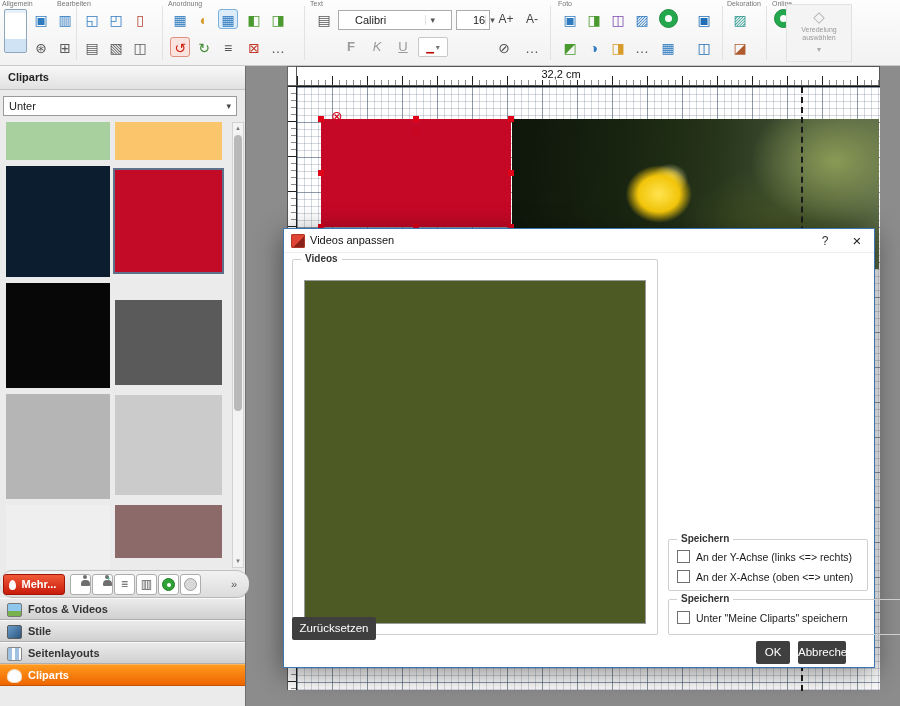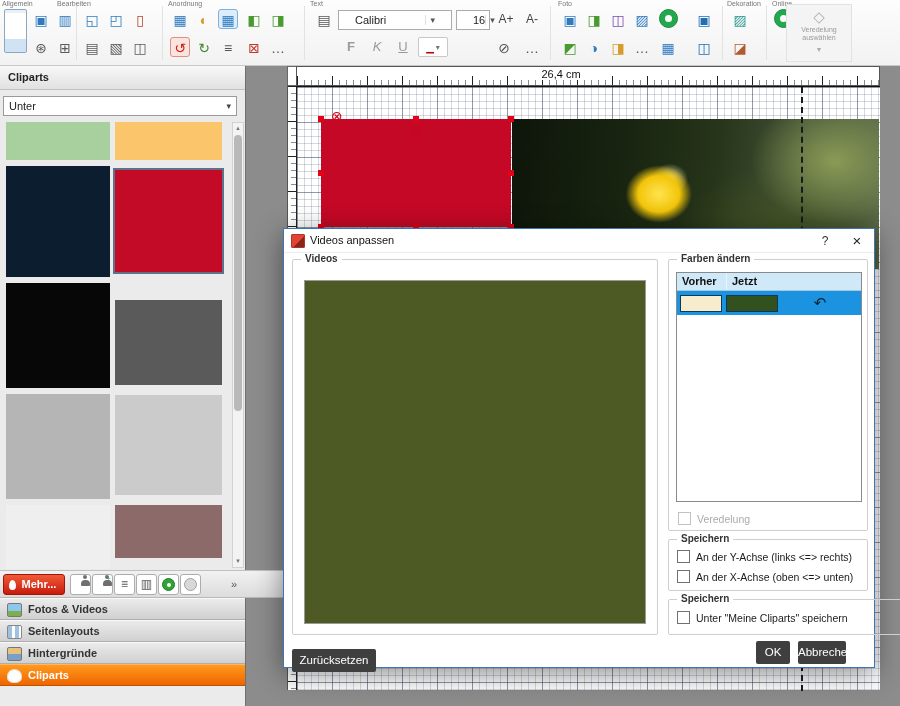--- a/index.html
+++ b/index.html
@@ -42,22 +42,22 @@
   .sb-header{position:absolute;left:0;top:0;width:245px;height:24px;background:linear-gradient(#f8f8f8,#e1e1e1);
              border-bottom:1px solid #c2c2c2;font-weight:bold;font-size:11px;line-height:23px;padding-left:8px;color:#222;}
   .sb-combo{position:absolute;left:3px;top:30px;width:234px;height:20px;background:#fff;border:1px solid #9a9a9a;
             display:flex;align-items:center;padding:0 5px;font-size:11px;}
   .sb-combo .arr{margin-left:auto;color:#444;font-size:9px;}
   .swatch{position:absolute;cursor:pointer;}
   .swatch.selected{outline:2px solid #5f718a;outline-offset:0;}
   .sb-scroll{position:absolute;left:232px;top:56px;width:12px;height:446px;background:#f3f3f3;border:1px solid #d2d2d2;}
   .sb-sarr{position:absolute;left:0;width:10px;height:11px;font-size:6px;line-height:11px;text-align:center;color:#777;}
   .sb-thumb{position:absolute;left:1px;top:12px;width:8px;height:276px;background:#b9b9b9;border-radius:4px;}
-  .sb-toolbar{position:absolute;left:0;top:504px;width:283px;height:28px;background:linear-gradient(#f2f2f2,#dcdcdc);
-              border-top:1px solid #c0c0c0;border-bottom:1px solid #b8b8b8;}
+  .sb-toolbar{position:absolute;left:0;top:504px;width:249px;height:28px;background:linear-gradient(#f2f2f2,#dcdcdc);
+              border-top:1px solid #c0c0c0;border-bottom:1px solid #b8b8b8;border-radius:13px;}
   .mehr-btn{position:absolute;left:3px;top:3px;width:62px;height:21px;background:linear-gradient(#f05a38,#c81b0c);
             border:1px solid #a01508;border-radius:3px;color:#fff;font-weight:bold;font-size:11px;line-height:19px;
             text-align:center;padding-left:10px;}
   .flame{position:absolute;left:5px;top:5px;width:7px;height:10px;background:#fff;border-radius:50% 50% 50% 50%/60% 60% 40% 40%;}
   .tbtn{position:absolute;top:3px;width:21px;height:21px;background:#fff;border:1px solid #adadad;border-radius:3px;
         text-align:center;line-height:19px;font-size:12px;color:#555;}
   .person{position:relative;width:9px;height:12px;margin:3px auto 0;}
   .person:before{content:"";position:absolute;left:2.5px;top:0;width:4px;height:4px;border-radius:50%;background:#6f6f6f;}
   .person:after{content:"";position:absolute;left:0;top:5px;width:9px;height:6px;border-radius:4px 4px 1px 1px;background:#6f6f6f;}
   .pplus{position:absolute;right:1px;top:0;font-size:8px;color:#2a7;line-height:8px;}
@@ -133,21 +133,21 @@
   .cundo{flex:1;height:24px;display:flex;align-items:center;justify-content:center;font-size:15px;color:#06202e;cursor:pointer;}
   .cbrow{position:absolute;display:flex;align-items:center;gap:6px;cursor:pointer;}
   .cb{width:13px;height:13px;background:#fff;border:1px solid #707070;flex:0 0 auto;}
   .cb.dis{border-color:#c2c2c2;}
   .cblab{font-size:10.5px;color:#1a1a1a;white-space:nowrap;}
   .cblab.dis{color:#ababab;}
   .g-spiegeln{left:384px;top:310px;width:200px;height:52px;}
   .g-speichern{left:384px;top:370px;width:234px;height:36px;}
   .btn{position:absolute;background:#3f3f3f;color:#fff;font-size:11.5px;text-align:center;border-radius:2px;
        height:23px;line-height:23px;cursor:pointer;}
-  .btn-reset{left:8px;top:420px;width:84px;}
+  .btn-reset{left:8px;top:388px;width:84px;}
   .btn-ok{left:472px;top:412px;width:34px;}
   .btn-cancel{left:514px;top:412px;width:48px;}
 </style>
 </head>
 <body>
 
 <div id="app">
 
   <div class="ribbon">
     <span class="glabel" style="left:2px">Allgemein</span>
@@ -272,38 +272,38 @@
       <div class="tbtn" style="left:180px"><span class="circ-gray"></span></div>
       <div class="chevbtn">»</div>
     </div>
 
     <div class="sb-sections">
       <div class="sec">
         <span class="sicon si-photos"></span>
         <span>Fotos &amp; Videos</span>
       </div>
       <div class="sec">
+        <span class="sicon si-stile"></span>
+        <span>Stile</span>
+      </div>
+      <div class="sec">
         <span class="sicon si-layouts"></span>
         <span>Seitenlayouts</span>
-      </div>
-      <div class="sec">
-        <span class="sicon si-bg"></span>
-        <span>Hintergründe</span>
       </div>
       <div class="sec active">
         <span class="sicon si-clip"></span>
         <span>Cliparts</span>
       </div>
     </div>
   </div>
 
   <div class="canvas">
     <div class="ruler-corner"></div>
     <div class="ruler-top">
-      <span class="ruler-label">26,4 cm</span>
+      <span class="ruler-label">32,2 cm</span>
     </div>
     <div class="ruler-left"></div>
     <div class="page">
       <div class="photo"></div>
       <div class="fold"></div>
       <div class="redrect" style="background-color: rgb(196, 8, 38);">
         <span class="h-del">⊗</span>
         <span class="h-rot"></span>
         <span class="handle" style="left:-3px;top:-3px"></span>
         <span class="handle" style="left:calc(50% - 3px);top:-3px"></span>
@@ -323,38 +323,20 @@
       <span class="dlg-ttl">Videos anpassen</span>
       <span class="dlg-help">?</span>
       <span class="dlg-close">×</span>
     </div>
 
     <div class="group g-clipart">
       <span class="glab">Videos</span>
       <div class="preview" style="background-color: rgb(77, 90, 36);"></div>
     </div>
 
-    <div class="group g-farben">
-      <span class="glab">Farben ändern</span>
-      <div class="ctable">
-        <div class="chead">
-          <span class="c1">Vorher</span>
-          <span class="c2">Jetzt</span>
-        </div>
-        <div class="crow" style="background-color: rgb(27, 147, 224);">
-          <span class="csw csw1" style="background-color: rgb(247, 236, 206);"></span>
-          <span class="csw csw2" style="background-color: rgb(51, 81, 31);"></span>
-          <span class="cundo">↶</span>
-        </div>
-      </div>
-      <div class="cbrow" style="left:9px;top:252px">
-        <span class="cb dis"></span>
-        <span class="cblab dis">Veredelung</span>
-      </div>
-    </div>
 
     <div class="group g-spiegeln">
       <span class="glab">Speichern</span>
       <div class="cbrow" style="left:8px;top:10px">
         <span class="cb"></span>
         <span class="cblab">An der Y-Achse (links &lt;=&gt; rechts)</span>
       </div>
       <div class="cbrow" style="left:8px;top:30px">
         <span class="cb"></span>
         <span class="cblab">An der X-Achse (oben &lt;=&gt; unten)</span>

